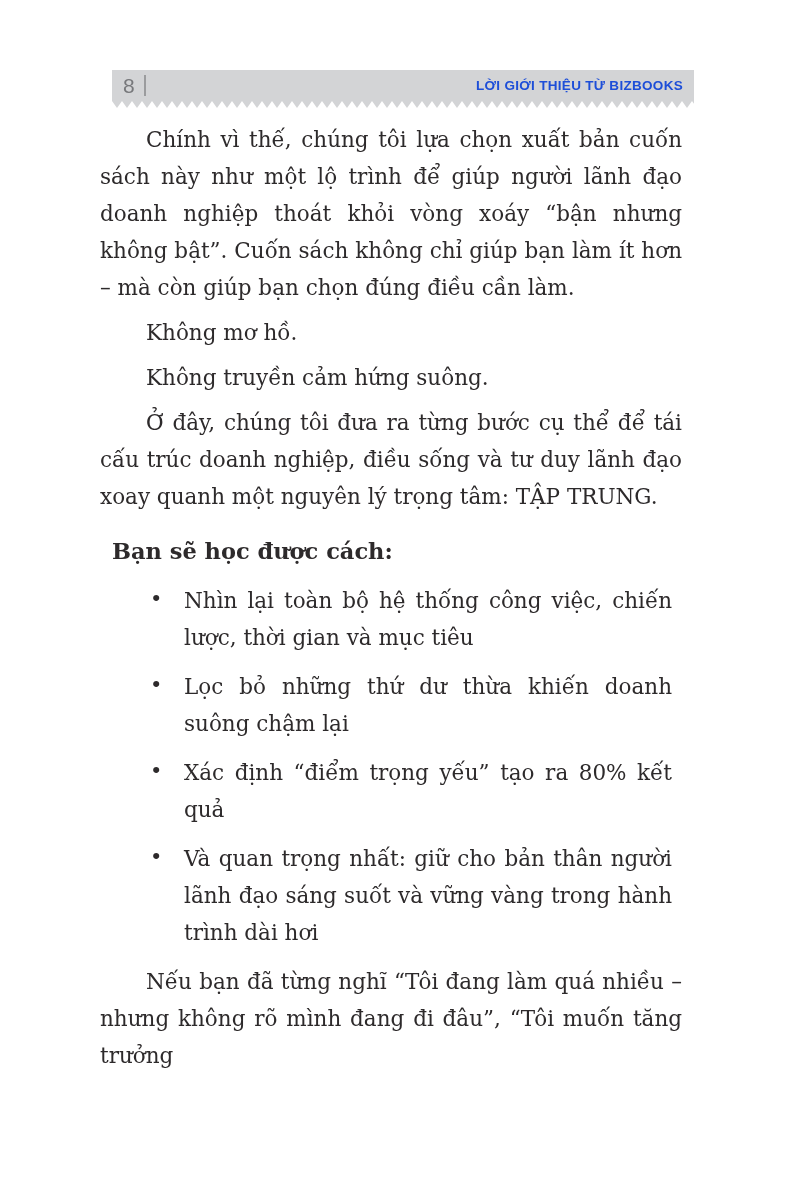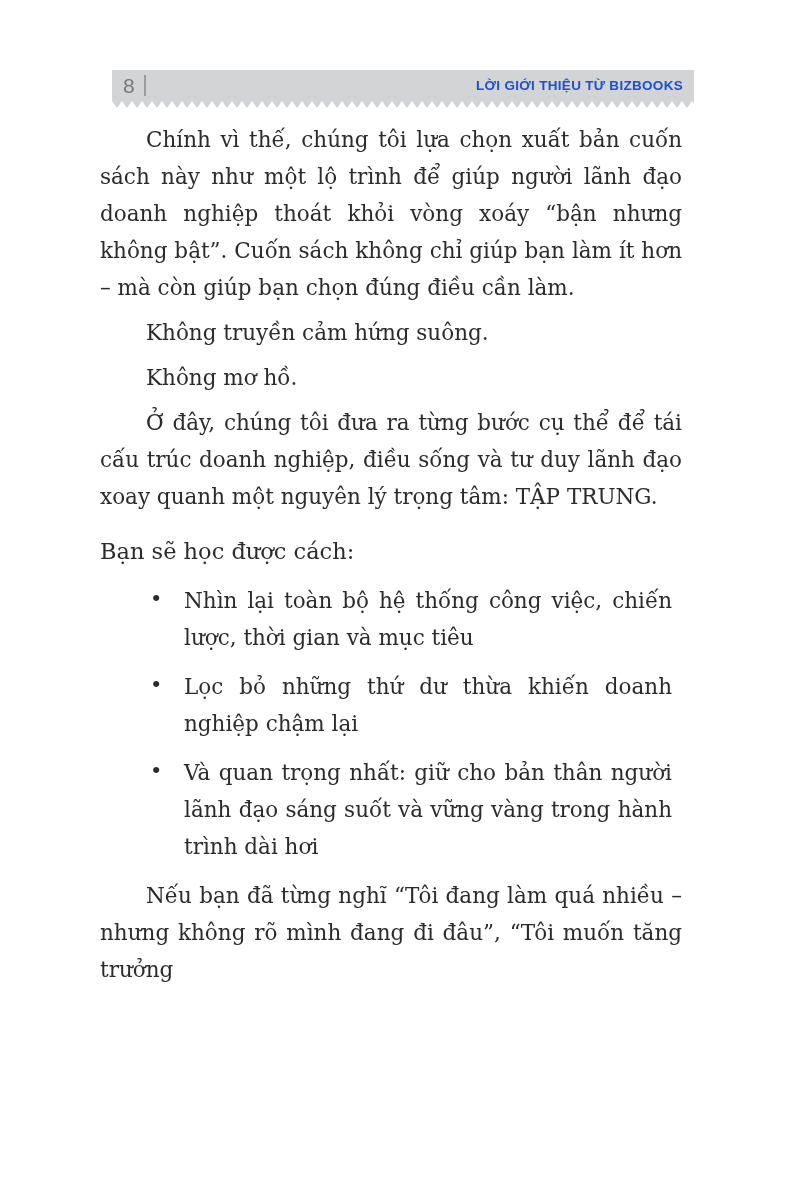--- a/index.html
+++ b/index.html
@@ -28,21 +28,21 @@
   .zigzag{position:absolute;left:112px;top:101px;width:582px;height:7px;display:block;}
 
   
   .body-col{
     position:absolute;left:100px;top:121px;width:582px;
     font-size:21.5px;line-height:37px;text-align:justify;
   }
   .body-col p{margin:0 0 8px 0;text-indent:46px;}
   .body-col p.closing{margin-bottom:4px;}
   .section-heading{
-    font-size:22.5px;font-weight:normal;margin:18px 0 12px 0;
+    font-size:22.5px;font-weight:bold;margin:18px 0 12px 12px;
     text-indent:0;text-align:left;
   }
   ul.learn-list{list-style:none;margin:0 10px 6px 0;padding:0 0 0 84px;}
   ul.learn-list li{position:relative;margin-bottom:12px;}
   ul.learn-list li::before{
     content:"\2022";
     position:absolute;left:-34px;top:-1px;
     font-size:21px;color:#2d2a2b;
   }
 </style>
@@ -63,28 +63,29 @@
     <defs>
       <pattern id="zz" width="10" height="7" patternUnits="userSpaceOnUse">
         <path d="M0 0 H10 L5 7 Z" fill="#d3d4d6"></path>
       </pattern>
     </defs>
     <rect width="582" height="7" fill="url(#zz)"></rect>
   </svg>
 
   <div class="body-col">
     <p>Chính vì thế, chúng tôi lựa chọn xuất bản cuốn sách này như một lộ trình để giúp người lãnh đạo doanh nghiệp thoát khỏi vòng xoáy “bận nhưng không bật”. Cuốn sách không chỉ giúp bạn làm ít hơn – mà còn giúp bạn chọn đúng điều cần làm.</p>
+    <p>Không mơ hồ.</p>
     <p>Không truyền cảm hứng suông.</p>
-    <p>Không mơ hồ.</p>
     <p>Ở đây, chúng tôi đưa ra từng bước cụ thể để tái cấu trúc doanh nghiệp, điều sống và tư duy lãnh đạo xoay quanh một nguyên lý trọng tâm: TẬP TRUNG.</p>
 
     <div class="section-heading">Bạn sẽ học được cách:</div>
 
     <ul class="learn-list">
       <li>Nhìn lại toàn bộ hệ thống công việc, chiến lược, thời gian và mục tiêu</li>
-      <li>Lọc bỏ những thứ dư thừa khiến doanh nghiệp chậm lại</li>
+      <li>Lọc bỏ những thứ dư thừa khiến doanh suông chậm lại</li>
+      <li>Xác định “điểm trọng yếu” tạo ra 80% kết quả</li>
       <li>Và quan trọng nhất: giữ cho bản thân người lãnh đạo sáng suốt và vững vàng trong hành trình dài hơi</li>
     </ul>
 
     <p class="closing">Nếu bạn đã từng nghĩ “Tôi đang làm quá nhiều – nhưng không rõ mình đang đi đâu”, “Tôi muốn tăng trưởng</p>
   </div>
 
 </div>
 
 </body></html>

